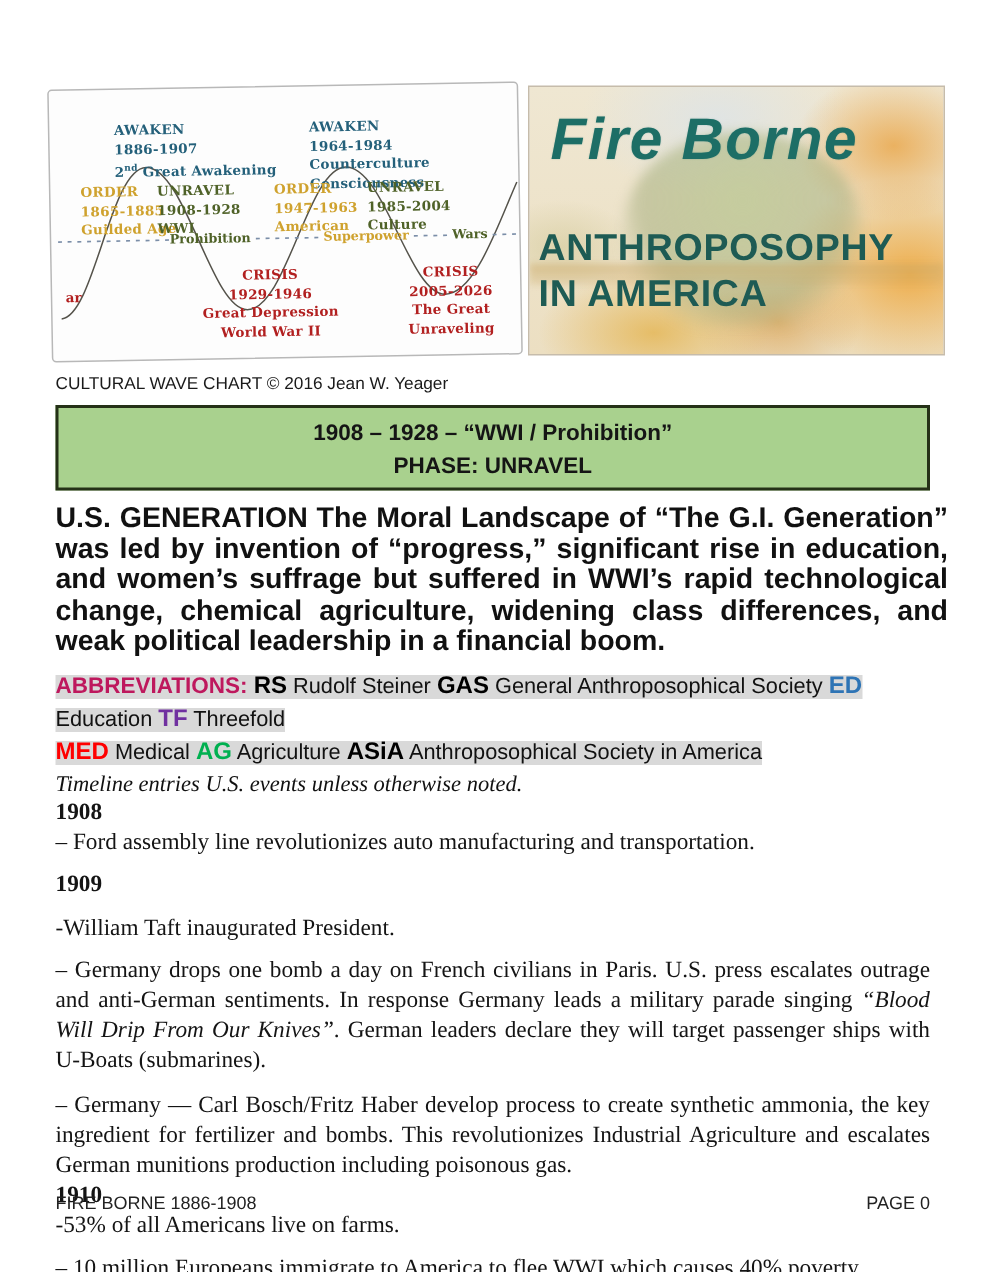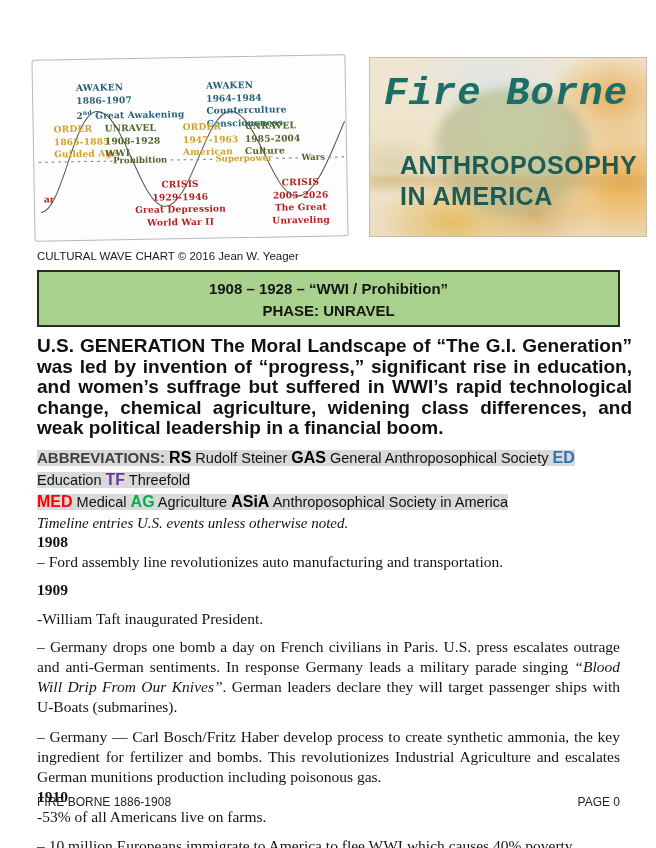--- a/index.html
+++ b/index.html
@@ -7,21 +7,21 @@
   .page {
     position: relative;
     width: 656px; height: 848px;
     background: #ffffff;
     font-family: "Liberation Sans", sans-serif;
     color: #111;
     overflow: hidden;
   }
 
   
-  .header-row { display:flex; gap:22px; margin:57px 0 0 33px; }
+  .header-row { display:flex; gap:5px; margin:57px 0 0 33px; }
 
   .wave-chart {
     position: relative;
     width: 314px; height: 182px;
     background: #fdfdfd;
     border: 1px solid #b8b8b8;
     border-radius: 3px;
     transform: rotate(-1deg);
     font-family: "DejaVu Serif", serif;
     font-weight: bold;
@@ -57,28 +57,28 @@
     background: radial-gradient(ellipse at 50% 35%, rgba(190,200,150,.85), rgba(160,170,120,.5) 60%, rgba(160,170,120,0) 78%);
     filter: blur(4px);
   }
   .logo .ledge {
     position:absolute; left:0; top:118px; width:100%; height:14px;
     background: linear-gradient(rgba(205,170,105,.55), rgba(205,170,105,.2));
     filter: blur(2px);
   }
   .logo-title {
     position:absolute; left:14px; top:14px; width:250px;
-    font-family: Liberation Mono, monospace;
+    font-family: Liberation Sans, sans-serif;
     font-style: italic; font-weight: bold;
     font-size: 39px; letter-spacing: 1px;
     color: #1d6e66;
     text-shadow: 0 0 1px rgba(29,110,102,.35);
   }
   .logo-sub {
-    position:absolute; left:30px; top:92px;
+    position:absolute; left:6px; top:92px;
     font-weight: bold; font-size: 25px; line-height: 31px;
     letter-spacing: .5px; color: #1e5b54;
   }
 
   
   .caption { margin: 11px 0 0 37px; font-size: 11.5px; color:#1a1a1a; }
 
   .banner {
     margin: 8px 36px 0 37px;
     border: 2px solid #253117;
@@ -202,21 +202,21 @@
   <div class="caption">CULTURAL WAVE CHART © 2016 Jean W. Yeager</div>
 
   <div class="banner" style="background: rgb(169, 209, 142);">
     <div>1908 – 1928 – “WWI / Prohibition”</div>
     <div>PHASE: UNRAVEL</div>
   </div>
 
   <p class="gen">U.S. GENERATION The Moral Landscape of “The G.I. Generation” was led by invention of “progress,” significant rise in education, and women’s suffrage but suffered in WWI’s rapid technological change, chemical agriculture, widening class differences, and weak political leadership in a financial boom.</p>
 
   <p class="abbr">
-    <span class="hl" style="background: rgb(217, 217, 217);"><b class="abbr-label" style="color: #404040;">ABBREVIATIONS:</b>
+    <span class="hl" style="background: rgb(217, 217, 217);"><b class="abbr-label" style="color: #be185d;">ABBREVIATIONS:</b>
       <b class="key" style="color: rgb(0, 0, 0);">RS</b>
       <span>Rudolf Steiner</span>
       <b class="key" style="color: rgb(0, 0, 0); text-align: center;">GAS</b>
       <span>General Anthroposophical Society</span>
       <b class="key" style="color: rgb(46, 116, 181);">ED</b>
       <span>Education</span>
       <b class="key" style="color: rgb(112, 48, 160);">TF</b>
       <span>Threefold</span><br>
       <b class="key" style="color: rgb(255, 0, 0);">MED</b>
       <span>Medical</span>

